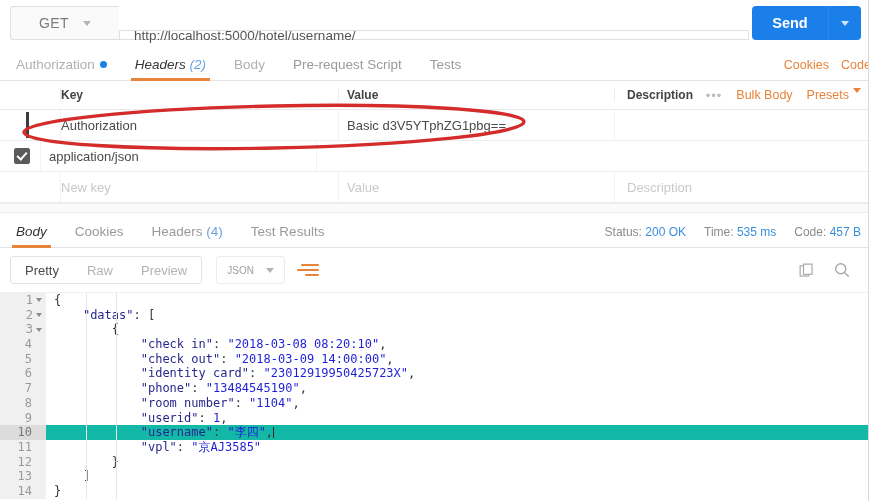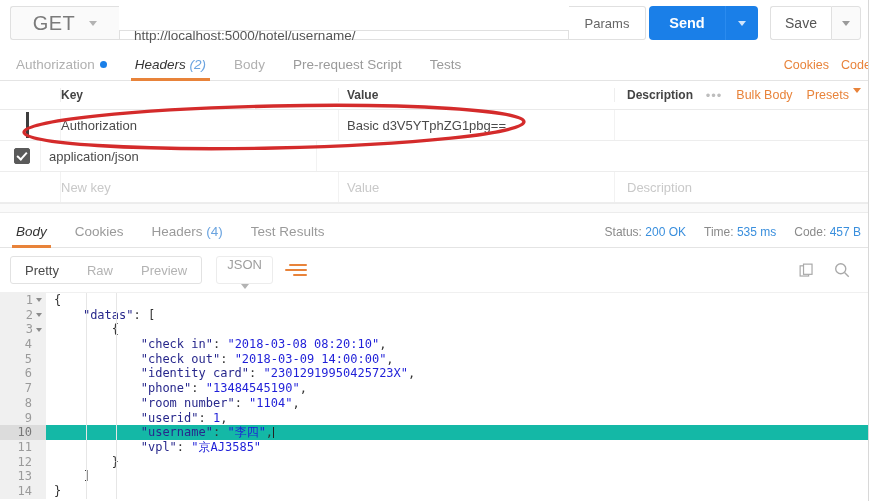--- a/index.html
+++ b/index.html
@@ -37,21 +37,21 @@
     display: flex;
     align-items: center;
     justify-content: center;
     gap: 14px;
     width: 108px;
     border: 1px solid #e0e0e0;
     border-right: none;
     background: #fafafa;
     border-radius: 3px 0 0 3px;
     color: #7b7b7b;
-    font-size: 20px;
+    font-size: 14px;
     letter-spacing: .4px;
     cursor: pointer;
   }
   .caret {
     width: 0; height: 0;
     border-left: 4.5px solid transparent;
     border-right: 4.5px solid transparent;
     border-top: 5px solid #b3b3b3;
     display: inline-block;
   }
@@ -317,23 +317,22 @@
   .fmt {
     margin-left: 14px;
     display: flex;
     align-items: center;
     gap: 12px;
     border: 1px solid #ececec;
     border-radius: 3px;
     height: 26px;
     padding: 0 10px;
     color: #9e9e9e;
-    font-size: 13px;
-    cursor: pointer;
-    flex-direction: column;
+    font-size: 10px;
+    cursor: pointer;
   }
   .wrap-btn {
     margin-left: 12px;
     width: 26px; height: 22px;
     display: flex; flex-direction: column; justify-content: center; gap: 3px;
     cursor: pointer;
   }
   .wrap-btn i { display:block; height: 2px; background: #e8833a; border-radius: 1px;}
   .wrap-btn i:nth-child(1){ width: 18px; margin-left: 4px;}
   .wrap-btn i:nth-child(2){ width: 22px; margin-left: 0;}
@@ -418,37 +417,26 @@
 <div class="app">
 
   <div class="urlbar">
     <div class="method-box">
       <span>GET</span>
       <span class="caret"></span>
     </div>
     <div class="url-input">
       <span>http://localhost:5000/hotel/username/</span>
     </div>
-    <div class="params-btn">
-      <span>Params</span>
-    </div>
     <div class="send-group">
       <div class="send-btn">
         <span>Send</span>
       </div>
       <div class="send-caret">
         <span class="caret"></span>
-      </div>
-    </div>
-    <div class="save-group">
-      <div class="save-btn">
-        <span>Save</span>
-      </div>
-      <div class="save-caret">
-        <span class="caret dark"></span>
       </div>
     </div>
   </div>
 
   <div class="req-tabs">
     <div class="tab">
       <span>Authorization</span><span class="dot"></span>
     </div>
     <div class="tab active">
       <span>Headers</span>

